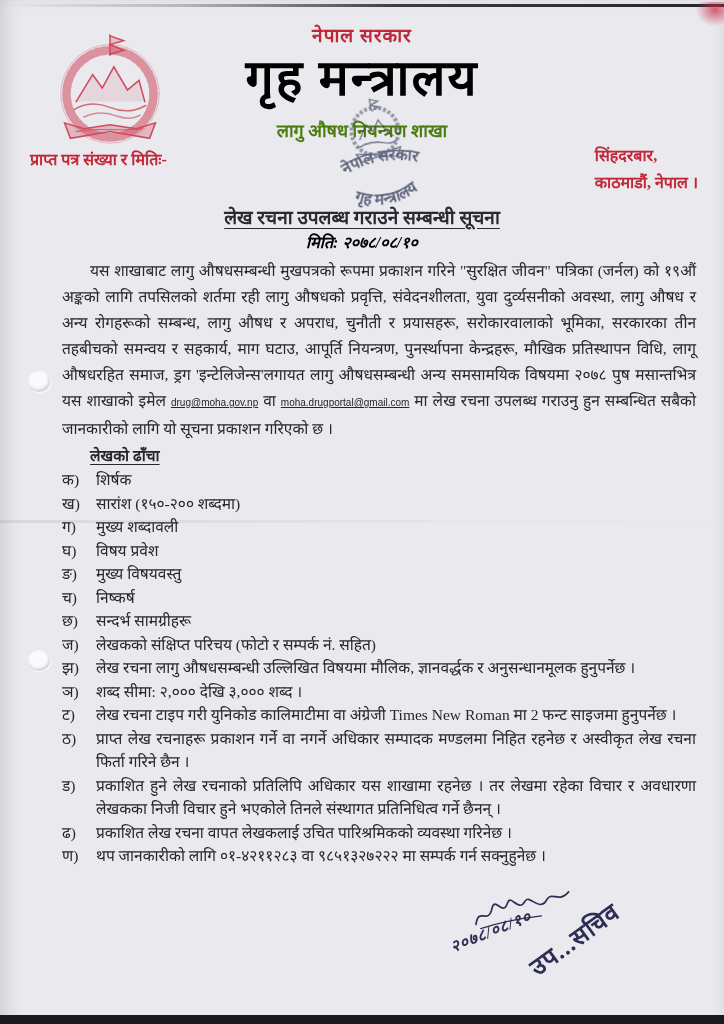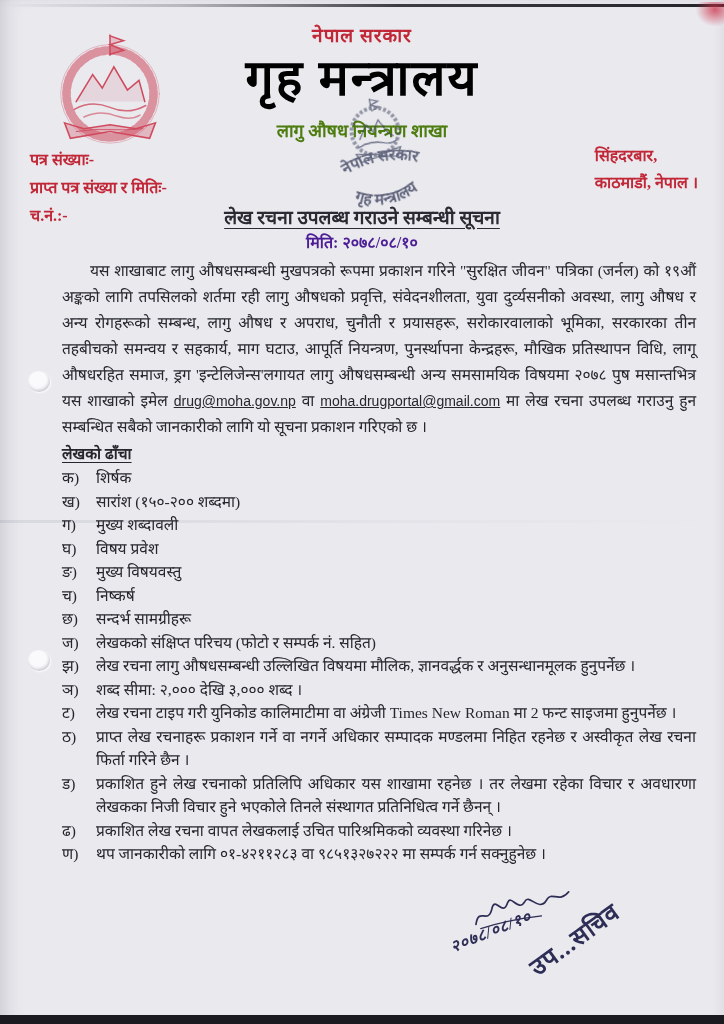--- a/index.html
+++ b/index.html
@@ -33,26 +33,26 @@
   .stamp{position:absolute;left:303px;top:88px;width:152px;height:132px;
     transform:rotate(-10deg);opacity:.82;}
   .ref-block{position:absolute;left:30px;top:146px;font-size:16px;font-weight:bold;color:#c22737;line-height:28px;}
   .addr-block{position:absolute;right:26px;top:142px;font-size:16px;font-weight:bold;color:#c22737;line-height:27px;text-align:left;}
 
   
   .title-line{position:absolute;top:204px;left:0;width:100%;text-align:center;
     font-size:19px;font-weight:bold;color:#2a2a33;}
   .title-line span{text-decoration:underline;text-underline-offset:4px;}
   .date-line{position:absolute;top:231px;left:0;width:100%;text-align:center;
-    font-size:16px;font-weight:bold;color:#4c1d95;}
+    font-size:16px;font-weight:bold;color:#000000;font-style:italic;}
 
   .body-block{position:absolute;left:62px;top:258px;width:634px;font-size:15.5px;}
   .para{margin:0;text-align:justify;line-height:26px;text-indent:28px;}
-  .para .email{text-decoration:underline;font-family:"Liberation Sans","DejaVu Sans",sans-serif;font-size:14px;margin-top:45px;}
-  .sec-heading{font-weight:bold;line-height:24px;margin-top:2px;}
+  .para .email{text-decoration:underline;font-family:"Liberation Sans","DejaVu Sans",sans-serif;font-size:10px;margin-top:45px;}
+  .sec-heading{font-weight:bold;line-height:24px;margin-top:2px;margin-left:28px;}
   .sec-heading span{text-decoration:underline;text-underline-offset:3px;}
   .list{margin:0;}
   .list-row{display:flex;line-height:23.5px;align-items:flex-start;}
   .ll{flex:0 0 34px;}
   .lt{flex:1;text-align:justify;}
 
   
   .sig-block{position:absolute;left:430px;top:888px;width:270px;height:125px;color:#2d2d55;}
   .sig-squiggle{position:absolute;left:38px;top:2px;width:110px;height:38px;transform:rotate(-10deg);}
   .sig-date{position:absolute;left:18px;top:32px;transform:rotate(-22deg);
@@ -113,23 +113,21 @@
       <text text-anchor="middle">
         <textPath href="#arcTop" startOffset="50%">नेपाल सरकार</textPath>
       </text>
       <text text-anchor="middle">
         <textPath href="#arcBot" startOffset="50%">गृह मन्त्रालय</textPath>
       </text>
     </g>
   </svg>
 
   <div class="ref-block">
-    <div>पत्र संख्याः-</div>
     <div>प्राप्त पत्र संख्या र मितिः-</div>
-    <div>च.नं.:-</div>
   </div>
   <div class="addr-block">
     <div>सिंहदरबार,</div>
     <div>काठमाडौं, नेपाल ।</div>
   </div>
 
   <div class="title-line">
     <span>लेख रचना उपलब्ध गराउने सम्बन्धी सूचना</span>
   </div>
   <div class="date-line">मिति: २०७८/०८/१०</div>

